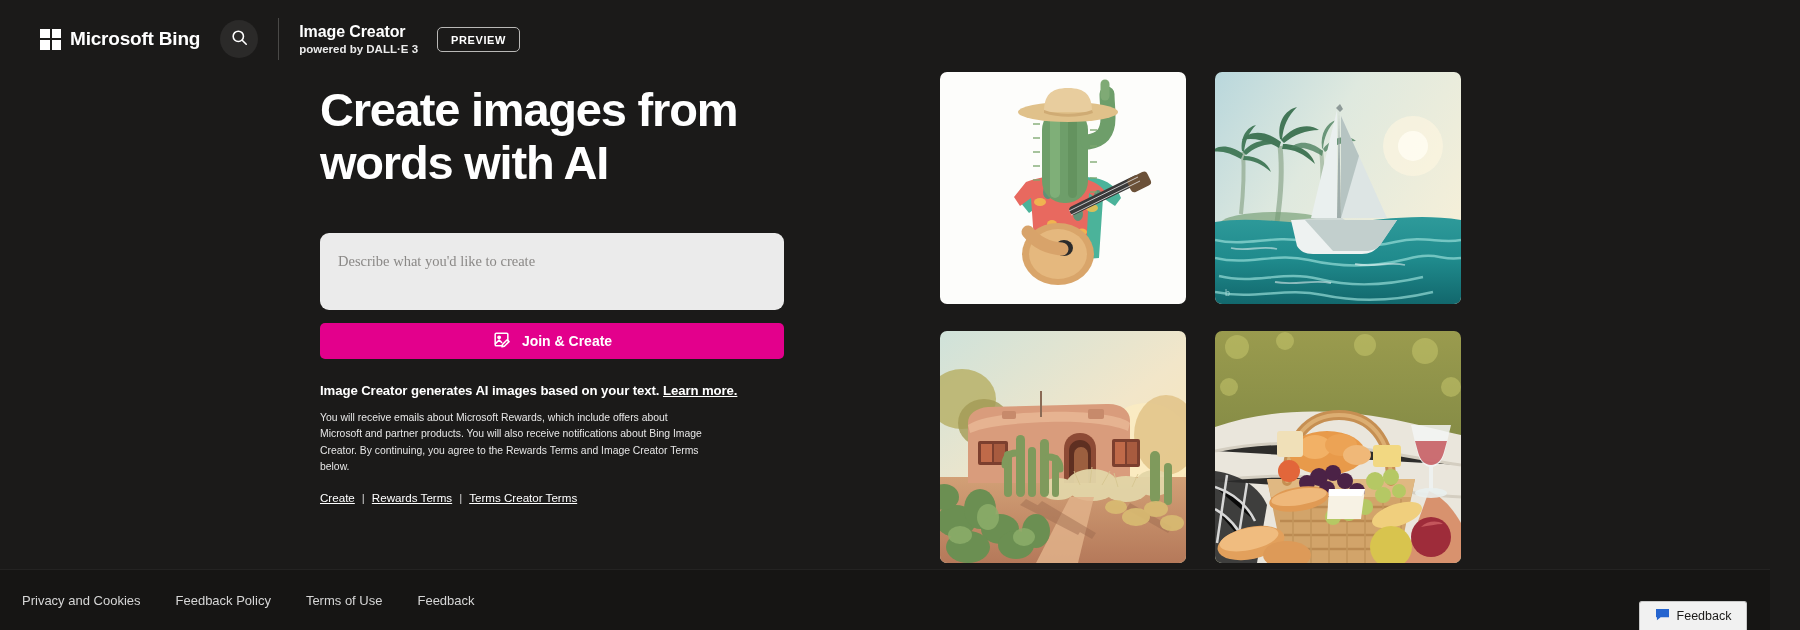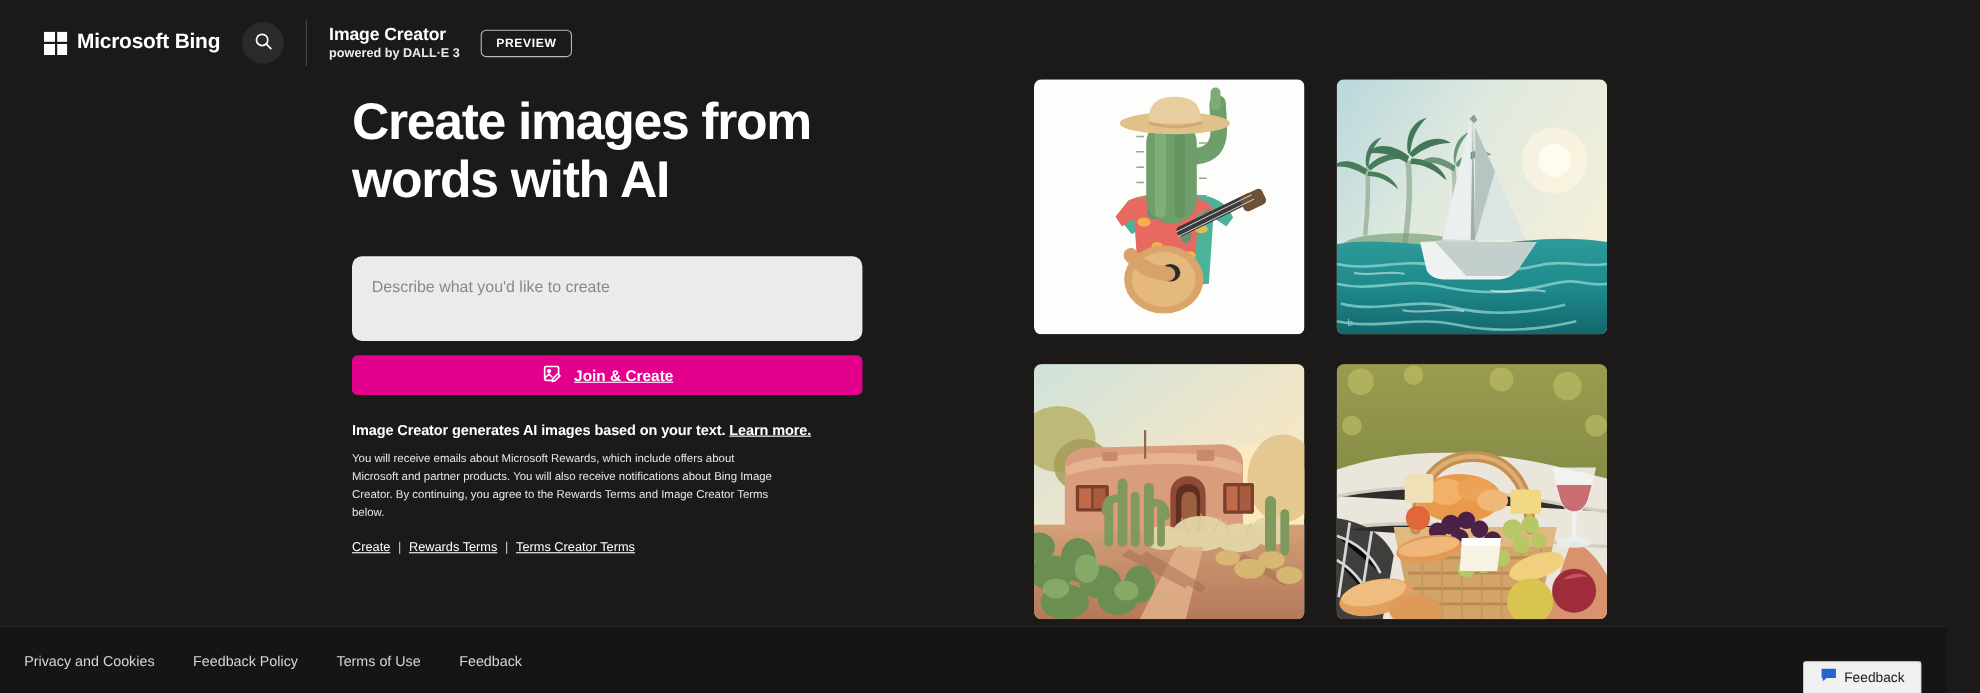--- a/index.html
+++ b/index.html
@@ -131,21 +131,21 @@
   }
 
   .prompt-box {
     margin-top: 44px;
     width: 464px;
     height: 77px;
     background: #ebebeb;
     border-radius: 9px;
     border: none;
     padding: 20px 18px;
-    font-family: Liberation Sans, sans-serif;
+    font-family: Liberation Serif, serif;
     font-size: 14.5px;
     color: #1b1a19;
     resize: none;
     outline: none;
     display: block;
   }
   .prompt-box::placeholder { color: #8a8886; }
 
   .join-btn {
     margin-top: 13px;
@@ -156,21 +156,20 @@
     border-radius: 5px;
     color: #ffffff;
     font-family: "Liberation Sans", sans-serif;
     font-size: 14px;
     font-weight: 700;
     display: flex;
     align-items: center;
     justify-content: center;
     gap: 11px;
     cursor: pointer;
-    text-decoration: underline;
   }
 
   .disclaimer-strong {
     margin-top: 24px;
     font-size: 13.2px;
     font-weight: 700;
     color: #ffffff;
     letter-spacing: -0.1px;
   }
   .disclaimer-strong a {

